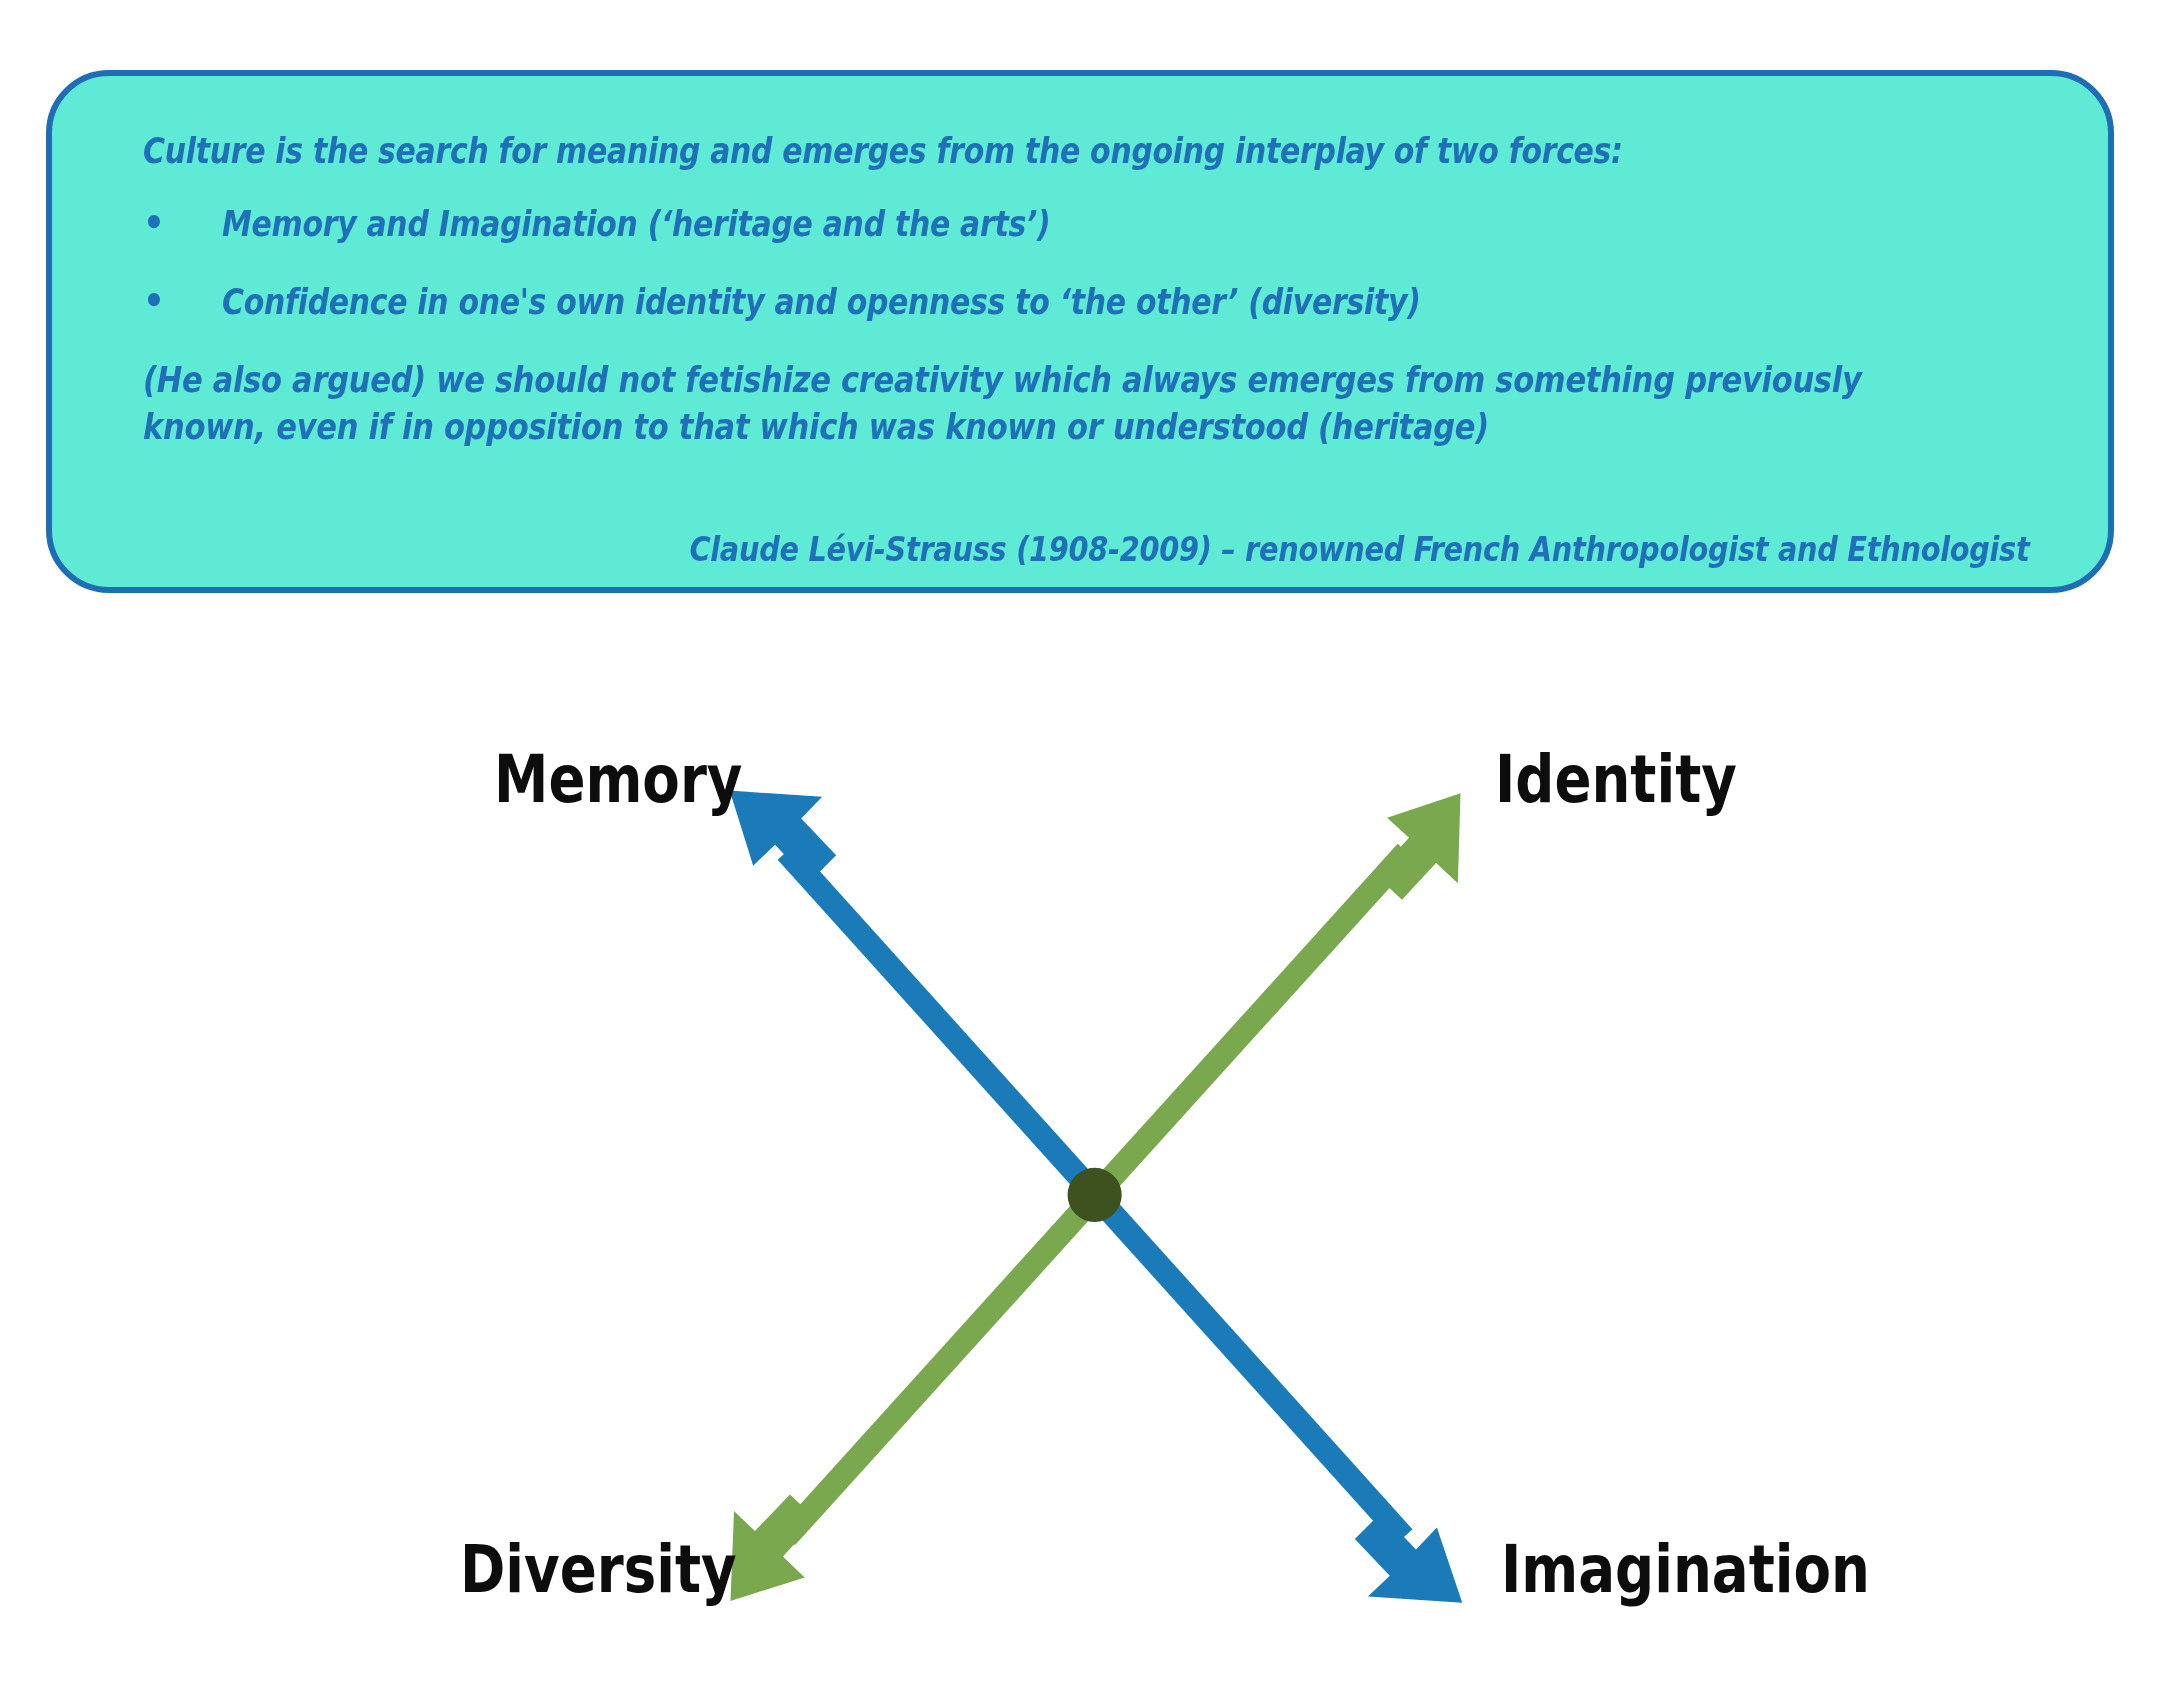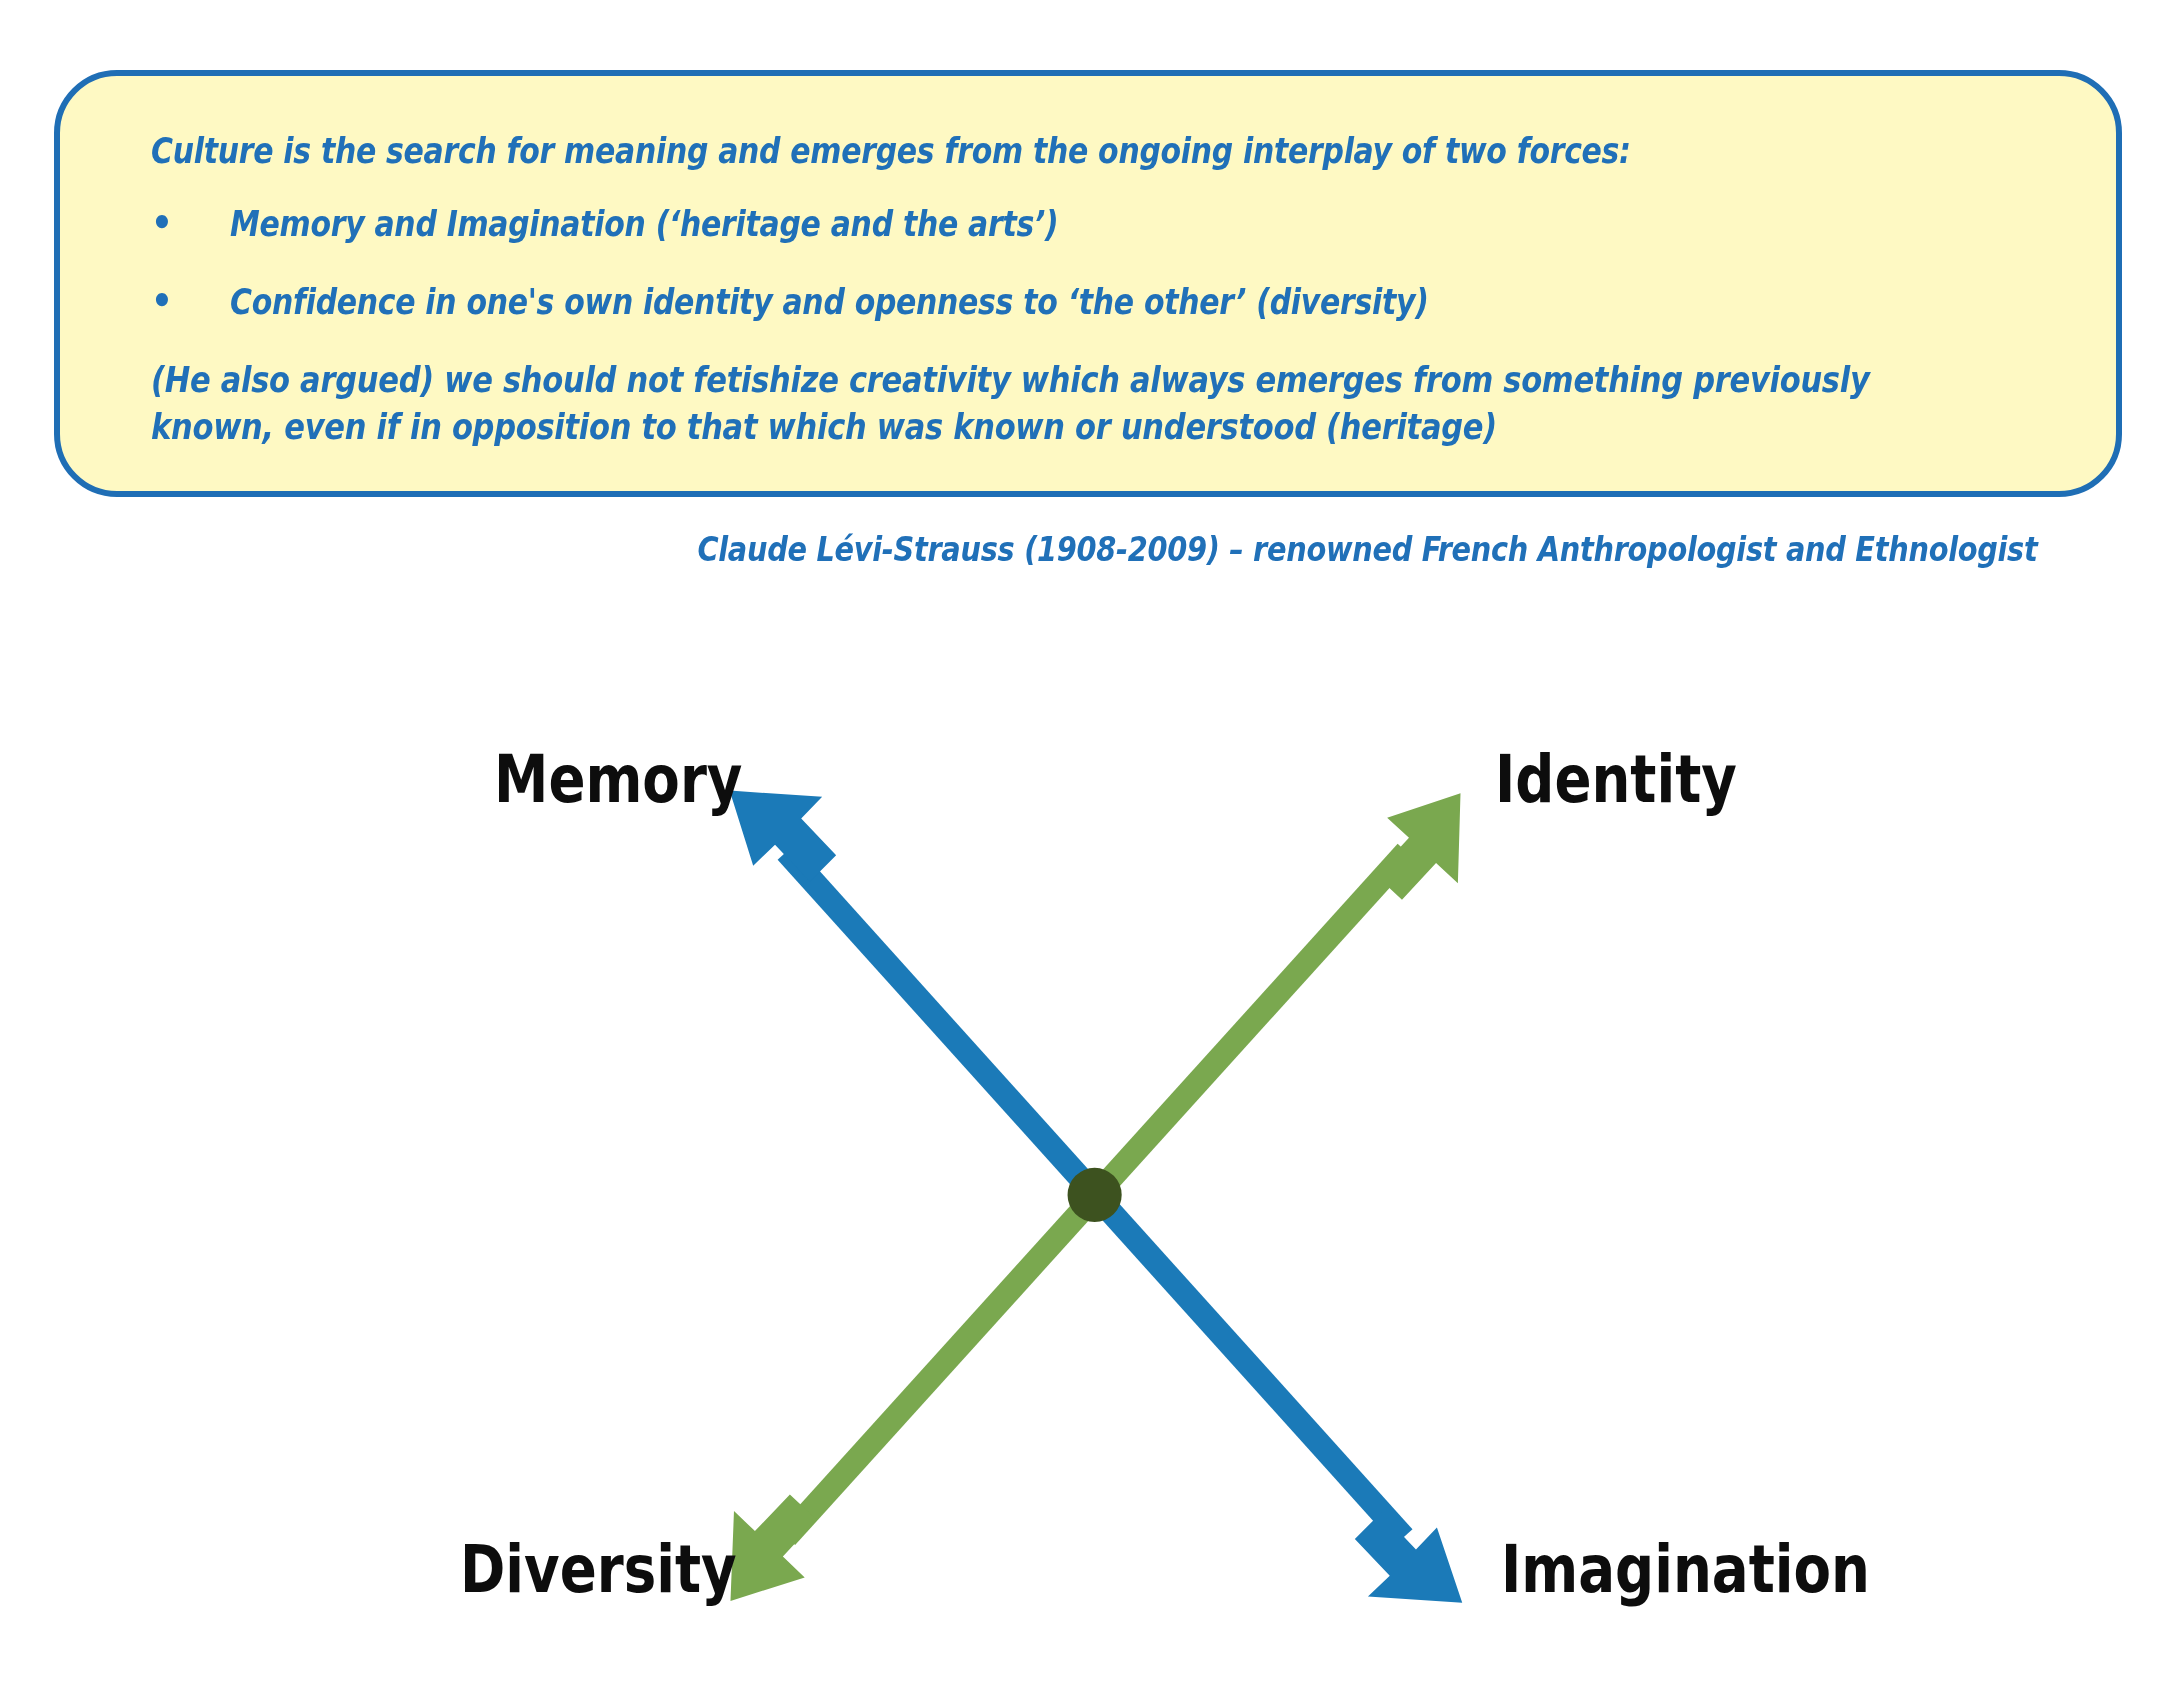--- a/index.html
+++ b/index.html
@@ -13,27 +13,27 @@
     width: 2184px;
     height: 1687px;
     position: relative;
     overflow: hidden;
     font-family: "Liberation Sans", sans-serif;
   }
 
   
   #quote-box {
     position: absolute;
-    left: 54px;
+    left: 46px;
     top: 70px;
     width: 2068px;
-    height: 427px;
+    height: 523px;
     border: 6.1px solid #1f6eb5;
     border-radius: 63px;
-    background: #fef9c3;
+    background: #5eead4;
   }
 
   .quote-text {
     color: #2070b8;
     font-family: "DejaVu Sans Condensed", "Liberation Sans Narrow", "Liberation Sans", sans-serif;
     font-style: italic;
     font-weight: bold;
     letter-spacing: -0.3px;
   }
 

